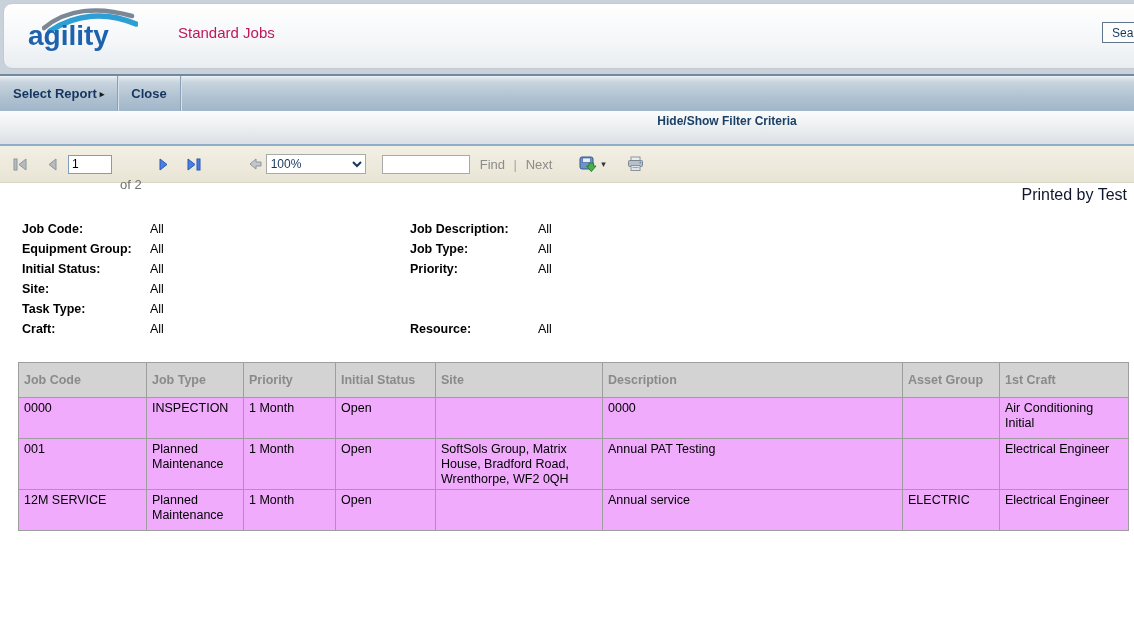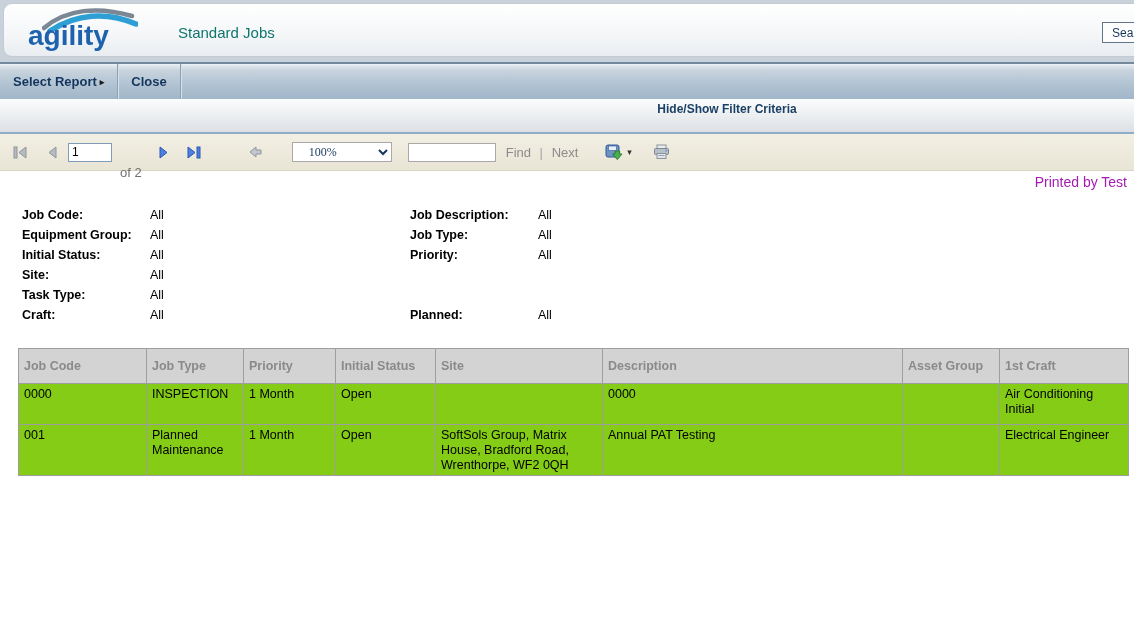--- a/index.html
+++ b/index.html
@@ -6,39 +6,39 @@
   html,body { width:1134px; height:625px; }
   body {
     font-family:"Liberation Sans", sans-serif;
     background:#ffffff;
     overflow:hidden;
     position:relative;
   }
 
   
   .app-header {
-    position:relative; height:62px;
+    position:relative; height:74px;
     background:#c9d2db;
     overflow:hidden;
   }
   .header-card {
     position:absolute; top:3px; left:3px; right:-12px; bottom:5px;
     background:linear-gradient(180deg,#ffffff 0%,#f4f6f8 60%,#e9edf1 100%);
     border:1px solid #c2cad2;
     border-radius:9px;
   }
   .logo { position:absolute; left:26px; top:4px; width:112px; height:54px; }
   .logo svg.swoosh { position:absolute; left:16px; top:2px; }
   .logo-text {
     position:absolute; left:2px; top:16px;
     font-size:28px; font-weight:bold; color:#1e62ae; letter-spacing:0px;
   }
   .page-title {
     position:absolute; left:178px; top:24px;
-    font-size:15px; color:#0f766e;
+    font-size:15px; color:#be185d;
   }
   .search-btn {
     position:absolute; right:-26px; top:22px;
     height:21px; padding:2px 9px;
     background:#fdfdfd; border:1px solid #62748a;
     font-family:"Liberation Sans", sans-serif;
     font-size:12px; color:#17365d; cursor:pointer;
   }
 
   
@@ -79,24 +79,24 @@
     width:20px; height:20px; cursor:pointer; }
   .page-input {
     width:44px; height:19px; margin-left:6px;
     border:1px solid #7f9db9; font-size:12px; padding:0 3px;
     font-family:"Liberation Sans", sans-serif;
   }
   .of-label { margin-left:8px; font-size:13px; color:#6f6f6f;margin-top:40px; }
   .gap12 { margin-left:12px; } .gap10 { margin-left:10px; }
   .back-btn { margin-left:42px; }
   .zoom-select {
-    margin-left:26px; width:100px; height:20px;
+    width:100px; height:20px;
     font-size:12px; color:#17365d;
-    font-family:Liberation Serif, serif;
-    border:1px solid #a9a9a9; background:#ffffff;padding-left:12px;
+    font-family:Liberation Sans, sans-serif;
+    border:1px solid #a9a9a9; background:#ffffff;
   }
   .find-input {
     margin-left:16px; width:88px; height:19px;
     border:1px solid #a9a9a9; font-size:12px; padding:0 3px;
     font-family:"Liberation Sans", sans-serif;
   }
   .find-links { margin-left:10px; font-size:13px; color:#8b8b8b; }
   .find-links .lnk { cursor:pointer; }
   .find-links .sep { margin:0 5px; color:#a5a5a5; }
   .export-btn { margin-left:26px; }
@@ -106,21 +106,21 @@
   
   .report-area { background:#ffffff; height:467px; }
   .title-band {
     margin:4px 4px 0 18px; height:37px;
     background:#b1dce5;
     display:flex; align-items:center; justify-content:center;
   }
   .title-band h1 { font-size:21px; font-weight:bold; color:#000; letter-spacing:0.2px; }
   .printed-by {
     margin-top:3px; padding-right:7px;
-    text-align:right; font-size:14px; color:#a21caf;
+    text-align:right; font-size:16px; color:#0f172a;
   }
   .filters { margin:15px 0 0 22px; }
   .f-row {
     display:grid; grid-template-columns:128px 260px 128px auto;
     height:20px; align-items:center; font-size:12.5px; color:#000;
   }
   .f-label { font-weight:bold; }
 
   
   table.report-table {
@@ -131,21 +131,21 @@
   .report-table th, .report-table td {
     border:1px solid #9e9e9e; vertical-align:top;
     padding:3px 5px; text-align:left; overflow:hidden;
     line-height:1.18;
   }
   .report-table thead tr { height:35px; }
   .report-table th {
     background:#d3d3d3; color:#8a8a8a; font-weight:bold;
     vertical-align:middle; padding:2px 5px;
   }
-  .report-table tbody tr { height:41px; background:#84cc16; }
+  .report-table tbody tr { height:41px; background:#f0abfc; }
   .report-table tbody tr.tall { height:46px; }
 </style>
 </head>
 <body>
 
 <div class="app-header">
   <div class="header-card"></div>
   <div class="logo">
     <svg class="swoosh" width="96" height="26" viewBox="0 0 96 26">
       <path d="M2 22 C24 3, 56 0, 90 10" fill="none" stroke="#7b8794" stroke-width="4.5" stroke-linecap="round"></path>
@@ -271,21 +271,21 @@
     </div>
     <div class="f-row">
       <span class="f-label">Task Type:</span>
       <span>All</span>
       <span class="f-label"></span>
       <span></span>
     </div>
     <div class="f-row">
       <span class="f-label">Craft:</span>
       <span>All</span>
-      <span class="f-label">Planned:</span>
+      <span class="f-label">Resource:</span>
       <span>All</span>
     </div>
   </div>
 
   <table class="report-table">
     <colgroup>
       <col style="width:128px">
         <col style="width:97px">
         <col style="width:92px">
         <col style="width:100px">
@@ -320,15 +320,25 @@
       <tr class="tall">
         <td>001</td>
         <td>Planned Maintenance</td>
         <td>1 Month</td>
         <td>Open</td>
         <td>SoftSols Group, Matrix House, Bradford Road, Wrenthorpe, WF2 0QH</td>
         <td>Annual PAT Testing</td>
         <td></td>
         <td>Electrical Engineer</td>
       </tr>
+      <tr>
+        <td>12M SERVICE</td>
+        <td>Planned Maintenance</td>
+        <td>1 Month</td>
+        <td>Open</td>
+        <td></td>
+        <td>Annual service</td>
+        <td>ELECTRIC</td>
+        <td>Electrical Engineer</td>
+      </tr>
     </tbody>
   </table>
 </div>
 
 </body></html>

